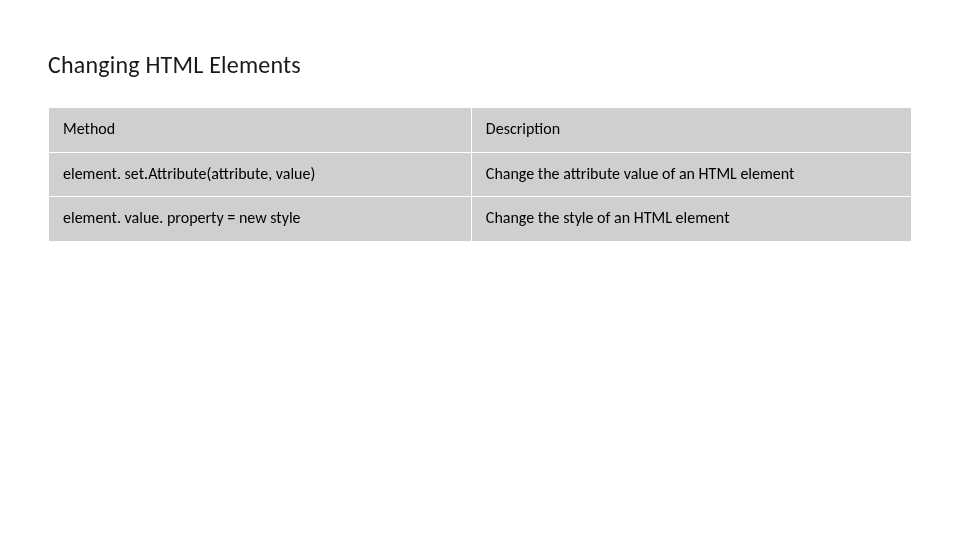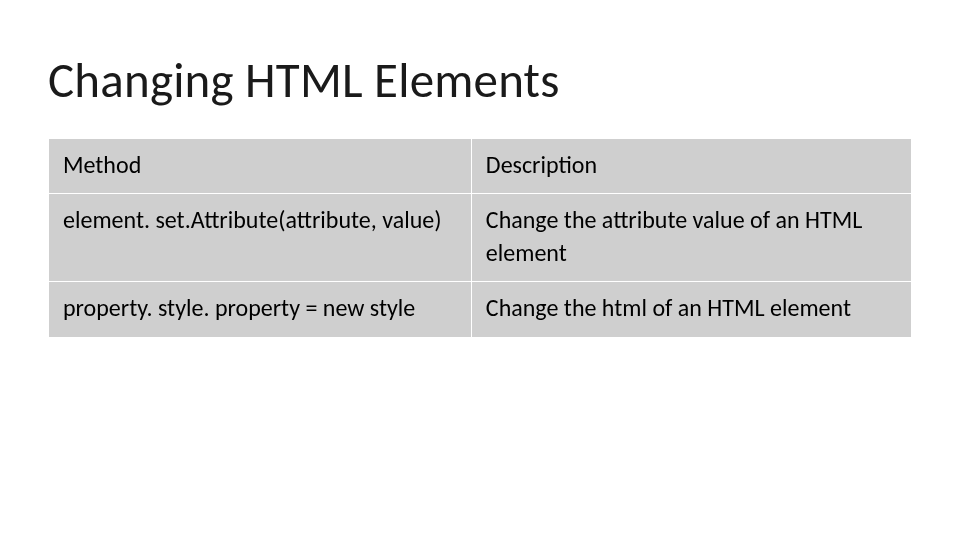--- a/index.html
+++ b/index.html
@@ -9,30 +9,30 @@
     }
     body {
       width: 960px;
       height: 540px;
       background: #ffffff;
       font-family: "Segoe UI", Calibri, Arial, sans-serif;
       color: #000000;
       padding: 50px 48px 0 48px;
     }
     .title {
-      font-size: 49px;
+      font-size: 24px;
       font-weight: 400;
       color: #1a1a1a;
       margin-bottom: 28px;
       letter-spacing: 0.2px;
     }
     table {
       width: 100%;
       border-collapse: collapse;
-      font-size: 24px;
+      font-size: 16px;
     }
     th, td {
       text-align: left;
       vertical-align: top;
       padding: 10px 14px 12px 14px;
       border: 1px solid #ffffff;
       background: #cfcfcf;
       font-weight: 400;
       line-height: 1.35;
     }
@@ -57,17 +57,17 @@
       <th>Method</th>
       <th>Description</th>
     </tr>
   </thead>
   <tbody>
     <tr>
       <td>element. set.Attribute(attribute, value)</td>
       <td>Change the attribute value of an HTML element</td>
     </tr>
     <tr>
-      <td>property. style. property = new style</td>
-      <td>Change the html of an HTML element</td>
+      <td>element. value. property = new style</td>
+      <td>Change the style of an HTML element</td>
     </tr>
   </tbody>
 </table>
 
 </body></html>

